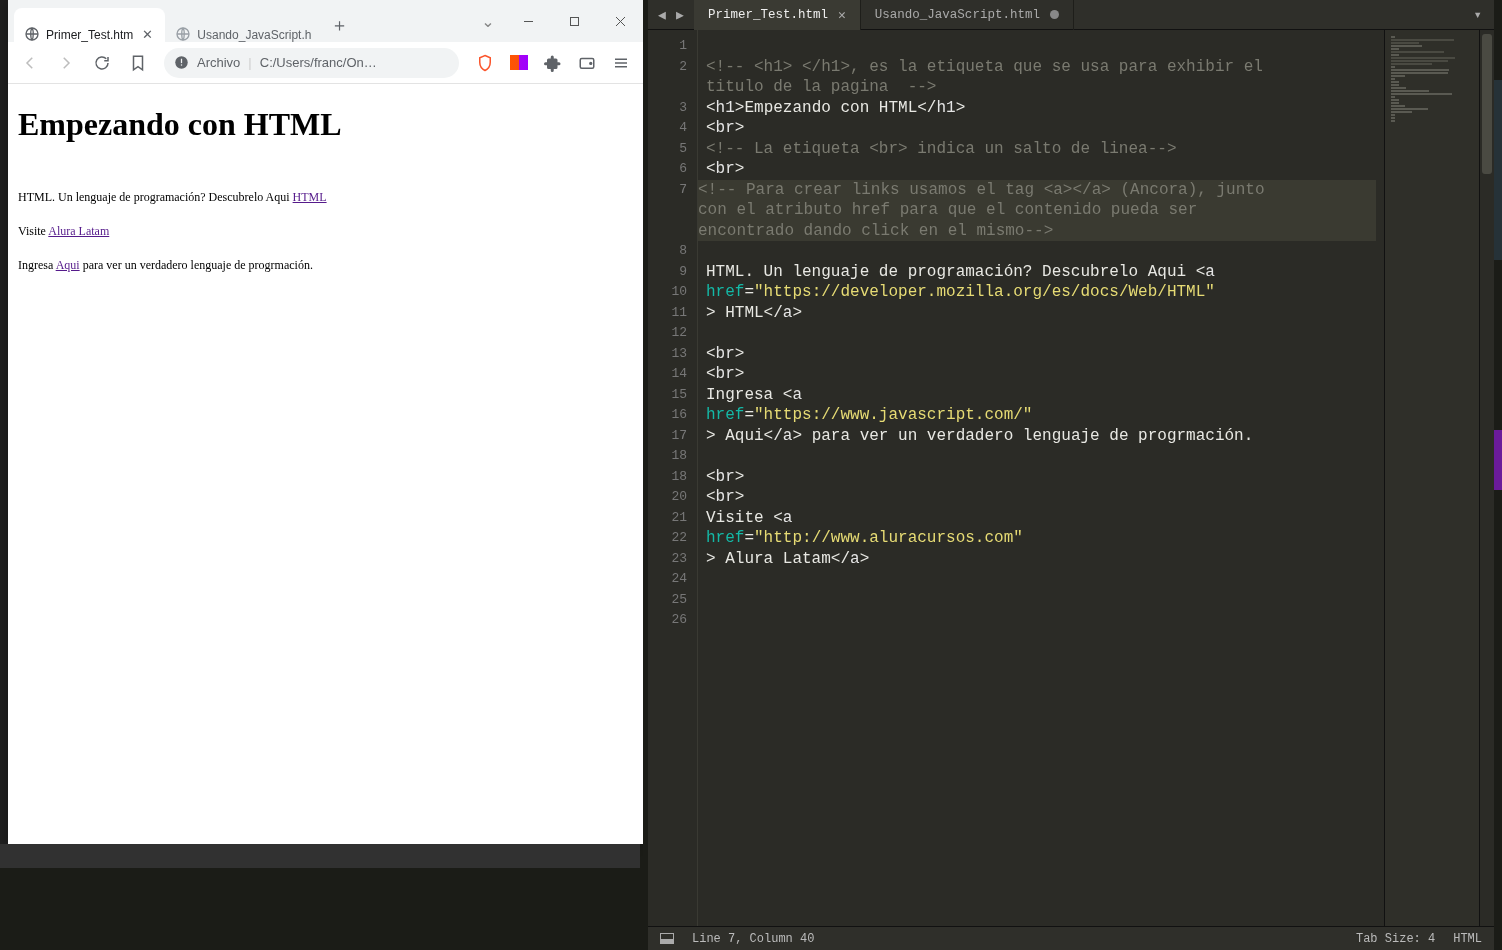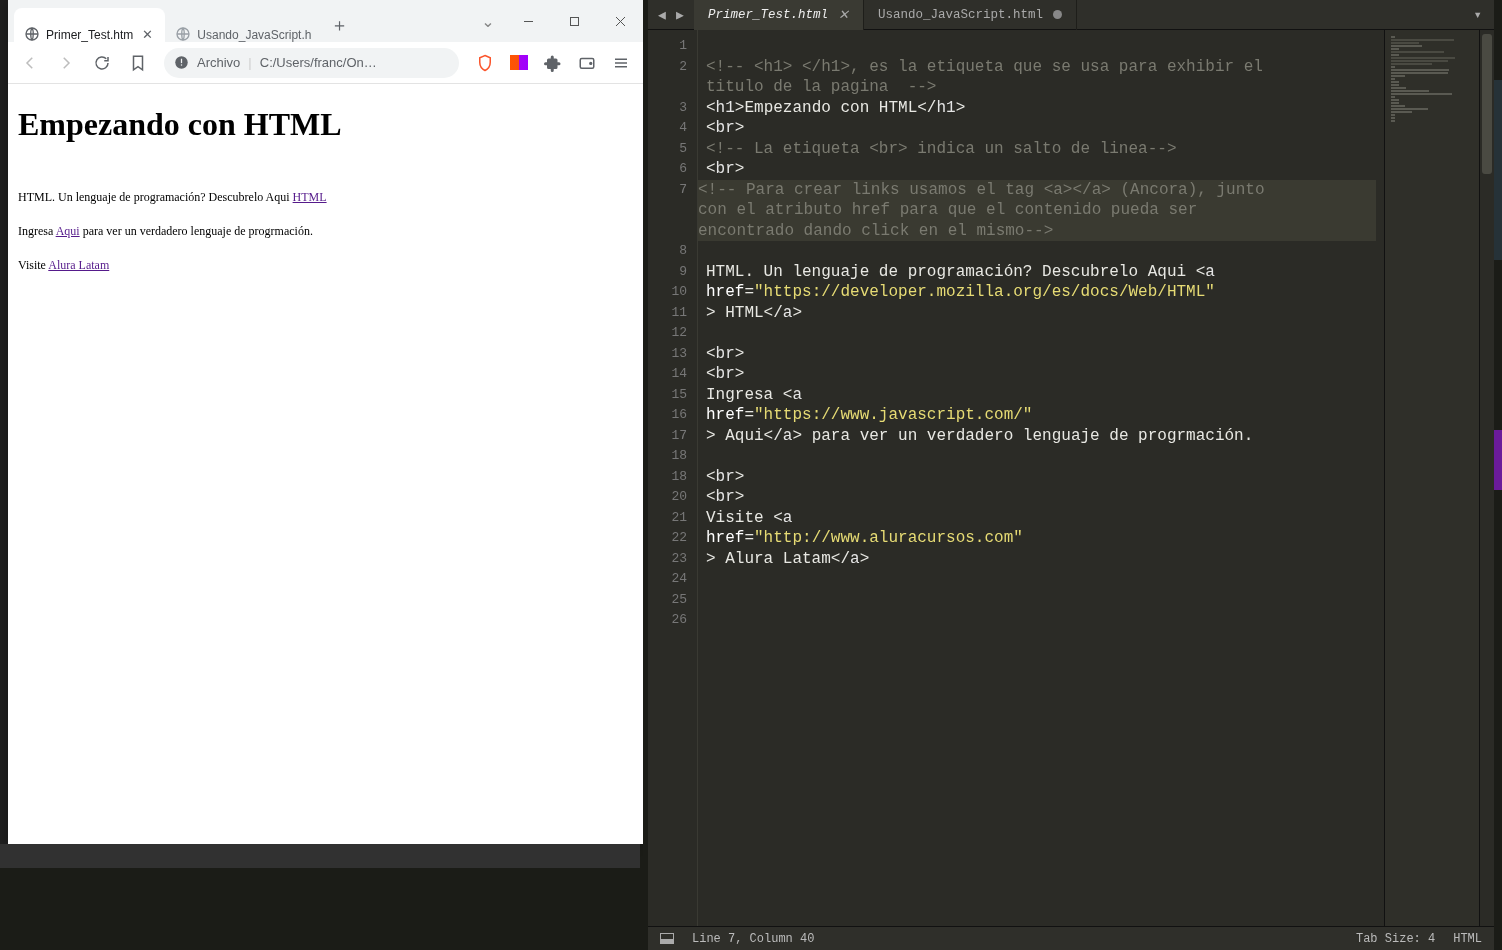--- a/index.html
+++ b/index.html
@@ -38,35 +38,35 @@
 
   
   .gap-col { width:5px; background:#1b1c17; }
 
   
   .editor { flex:1; height:100%; background:#2b2b26; display:flex; flex-direction:column; color:#ccc; font-family:Consolas, "Courier New", monospace; font-size:14px; }
   .e-tabbar { height:30px; background:#2f2f2a; display:flex; align-items:center; border-bottom:1px solid #111; }
   .e-navarrows { display:flex; padding:0 6px; gap:2px; color:#aaa; }
   .e-navarrows span { width:16px; text-align:center; font-size:13px; cursor:default; }
   .e-tab { height:30px; display:flex; align-items:center; padding:0 14px; font-size:12.5px; color:#aaa; gap:10px; border-right:1px solid #1e1e1a; }
-  .e-tab.active { background:#3a3a33; color:#eee;font-style:italic; }
+  .e-tab.active { background:#3a3a33; color:#eee; }
   .e-tab .dirty { width:9px; height:9px; border-radius:50%; background:#888; }
   .e-tab .close { color:#aaa; font-size:13px; }
   .e-menu { margin-left:auto; padding:0 12px; color:#aaa; }
   .e-body { flex:1; display:flex; overflow:hidden; position:relative; }
   .e-gutter { width:50px; background:#2b2b26; text-align:right; padding:6px 10px 6px 0; color:#777; font-size:13px; line-height:20.5px; user-select:none; border-right:1px solid #3a3a33; }
   .e-gutter .ln { height:20.5px; }
   .e-gutter .ln.wrap { visibility:hidden; }
   .e-code { flex:1; padding:6px 8px; font-size:16px; line-height:20.5px; white-space:pre; color:#e8e8e3; position:relative; }
   .e-code .row { height:20.5px; }
   .e-code .row.hl { background:#3a3a31; margin-left:-8px; padding-left:0; }
   .tok-comment { color:#7a7a70; }
   .tok-punct   { color:#e8e8e3; }
   .tok-tag     { color:#e5e5e5; }
-  .tok-attr    { color:#ffffff; }
+  .tok-attr    { color:#14b8a6; }
   .tok-str     { color:#e6db74; }
   .tok-text    { color:#e8e8e3; }
   .e-minimap { width:95px; background:#2f2f29; border-left:1px solid #111; position:relative; }
   .e-minimap .mm-line { position:absolute; left:6px; height:1.5px; background:#5a5a52; }
   .e-scrolltrack { width:15px; background:#2b2b26; border-left:1px solid #111; position:relative; }
   .e-scrolltrack .thumb { position:absolute; left:2px; right:2px; top:4px; height:140px; background:#4a4a42; border-radius:3px; }
   .e-status { height:24px; background:#2f2f2a; border-top:1px solid #111; display:flex; align-items:center; font-size:12px; color:#bbb; padding:0 12px; gap:18px; }
   .e-status .spacer { flex:1; }
   .e-status .panel-ico { width:14px; height:11px; border:1px solid #aaa; position:relative; }
   .e-status .panel-ico::after { content:""; position:absolute; left:0; right:0; bottom:0; height:4px; background:#aaa; }
@@ -197,24 +197,24 @@
       </div>
     </div>
 
     <div class="b-content">
       <h1>Empezando con HTML</h1>
       <br>
       <p>
         <span>HTML. Un lenguaje de programación? Descubrelo Aqui </span><a href="#">HTML</a>
       </p>
       <p>
-        <span>Ingresa </span><a href="#">Aqui</a><span> para ver un verdadero lenguaje de progrmación.</span>
+        <span>Visite </span><a href="#">Alura Latam</a>
       </p>
       <p>
-        <span>Visite </span><a href="#">Alura Latam</a>
+        <span>Ingresa </span><a href="#">Aqui</a><span> para ver un verdadero lenguaje de progrmación.</span>
       </p>
     </div>
   </div>
 
   <div class="gap-col"></div>
 
   <div class="editor">
     <div class="e-tabbar">
       <div class="e-navarrows">
         <span>◀</span>

